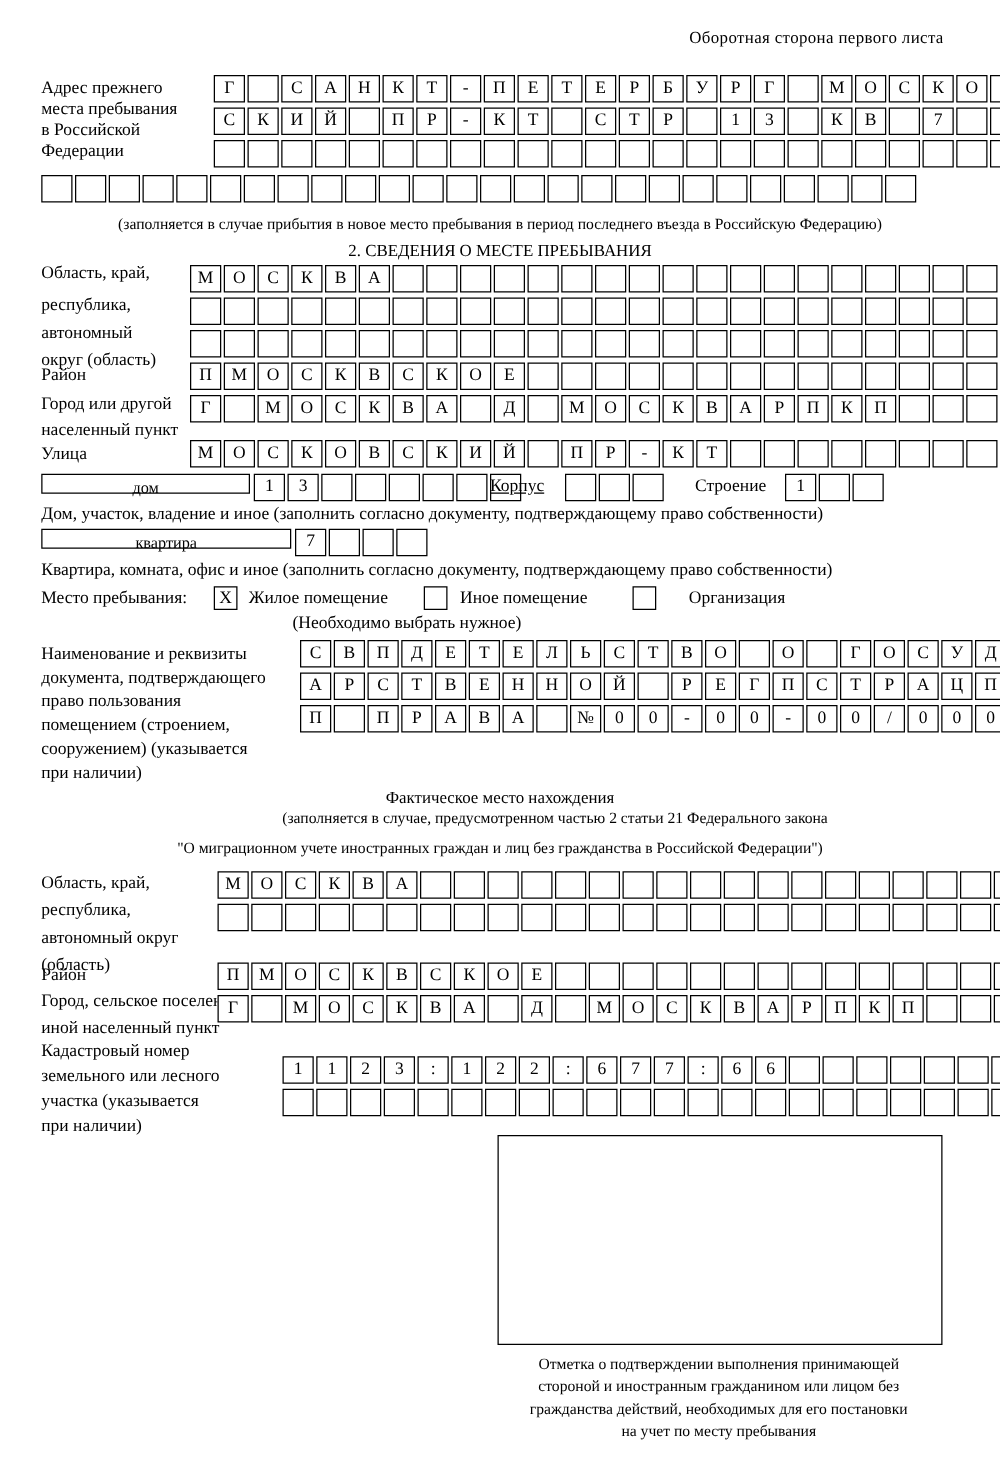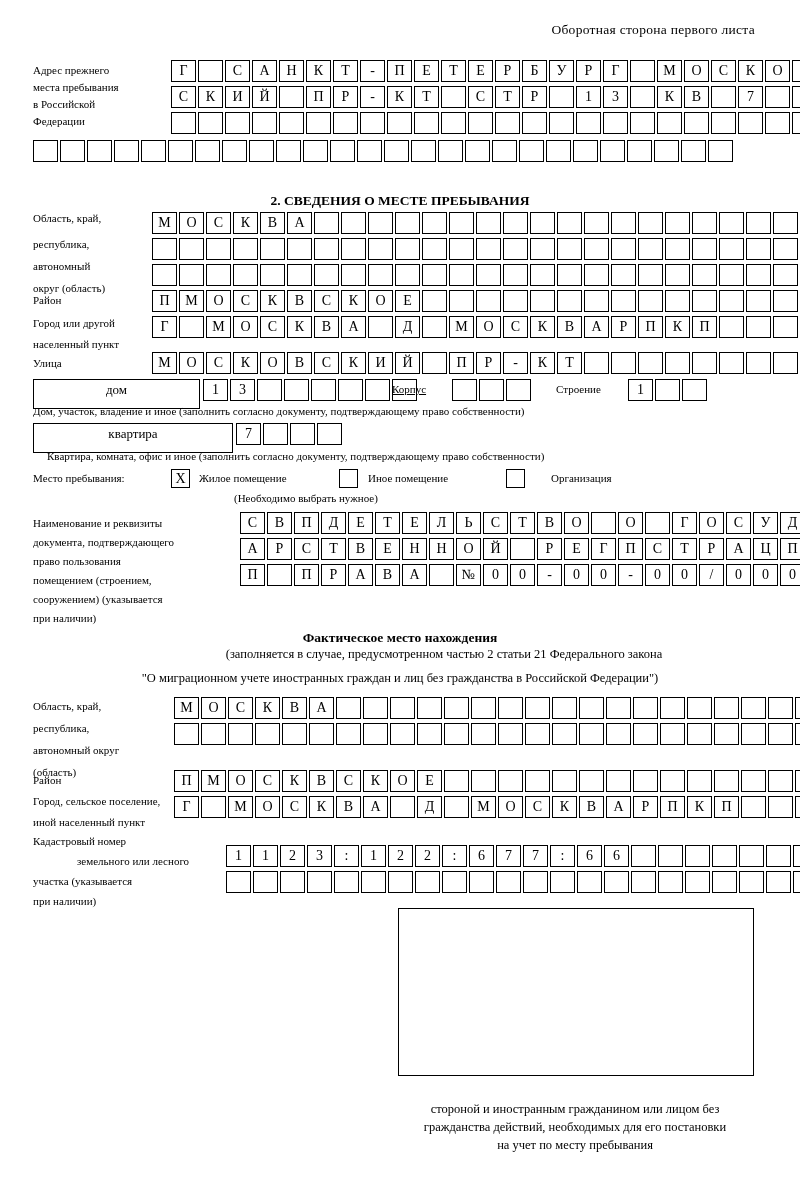--- a/index.html
+++ b/index.html
@@ -45,35 +45,35 @@
     margin-right: 2px;
     font-size: 14px;
     line-height: 20px;
     text-align: center;
     font-family: "Liberation Serif", serif;
     background: #fff;
   }
   .box-wide {
     border: 1px solid #000;
     box-sizing: border-box;
-    height: 30px;
+    height: 16px;
     font-size: 13px;
     line-height: 20px;
     text-align: center;
   }
   .lbl-abs {
     position: absolute;
-    font-size: 11px;
+    font-size: 14px;
     line-height: 17px;
   }
   .section-title {
     position: absolute;
     width: 100%;
     text-align: center;
-    font-weight: bold;
+    font-weight: normal;
     font-size: 13.5px;
   }
   .note {
     position: absolute;
     font-size: 12.5px;
     text-align: center;
     width: 100%;
   }
   .chk {
     width: 19px;
@@ -211,20 +211,21 @@
       <div class="cell"></div>
       <div class="cell"></div>
       <div class="cell"></div>
       <div class="cell"></div>
       <div class="cell"></div>
       <div class="cell"></div>
       <div class="cell"></div>
       <div class="cell"></div>
     </div>
 
+  <div class="note" style="top:172px; left:0;">(заполняется в случае прибытия в новое место пребывания в период последнего въезда в Российскую Федерацию)</div>
 
   <div class="section-title" style="top:193px;">2. СВЕДЕНИЯ О МЕСТЕ ПРЕБЫВАНИЯ</div>
 
   <div class="lbl-abs" style="left:33px; top:210px;">Область, край,</div>
   <div class="lbl-abs" style="left:33px; top:236px;">республика,</div>
   <div class="lbl-abs" style="left:33px; top:258px;">автономный</div>
   <div class="lbl-abs" style="left:33px; top:280px;">округ (область)</div>
 
   <div class="row" id="s2-region-0" style="left:152px; top:212px;">
       <div class="cell">М</div>
@@ -415,21 +416,21 @@
     </div>
   <div class="lbl-abs small" style="left:33px; top:403px;">Дом, участок, владение и иное (заполнить согласно документу, подтверждающему право собственности)</div>
 
   <div class="box-wide" style="position:absolute; left:33px; top:423px; width:200px;">квартира</div>
   <div class="row" id="s2-flat" style="left:236px; top:423px;">
       <div class="cell">7</div>
       <div class="cell"></div>
       <div class="cell"></div>
       <div class="cell"></div>
     </div>
-  <div class="lbl-abs small" style="left:33px; top:448px;margin-left:14px;">Квартира, комната, офис и иное (заполнить согласно документу, подтверждающему право собственности)</div>
+  <div class="lbl-abs small" style="left:33px; top:448px;">Квартира, комната, офис и иное (заполнить согласно документу, подтверждающему право собственности)</div>
 
   <div class="lbl-abs" style="left:33px; top:470px;">Место пребывания:</div>
   <span class="chk" style="position:absolute; left:171px; top:469px;">X</span>
   <div class="lbl-abs" style="left:199px; top:470px;">Жилое помещение</div>
   <span class="chk" style="position:absolute; left:339px; top:469px;"></span>
   <div class="lbl-abs" style="left:368px; top:470px;">Иное помещение</div>
   <span class="chk" style="position:absolute; left:506px; top:469px;"></span>
   <div class="lbl-abs" style="left:551px; top:470px;">Организация</div>
   <div class="lbl-abs small" style="left:234px; top:490px;">(Необходимо выбрать нужное)</div>
 
@@ -623,21 +624,21 @@
       <div class="cell">Р</div>
       <div class="cell">П</div>
       <div class="cell">К</div>
       <div class="cell">П</div>
       <div class="cell"></div>
       <div class="cell"></div>
       <div class="cell"></div>
     </div>
 
   <div class="lbl-abs" style="left:33px; top:833px;">Кадастровый номер</div>
-  <div class="lbl-abs" style="left:33px; top:853px;margin-left:44px;">земельного или лесного</div>
+  <div class="lbl-abs" style="left:33px; top:853px;">земельного или лесного</div>
   <div class="lbl-abs" style="left:33px; top:873px;">участка (указывается</div>
   <div class="lbl-abs" style="left:33px; top:893px;">при наличии)</div>
 
   <div class="row" id="al-cad-0" style="left:226px; top:845px;">
       <div class="cell">1</div>
       <div class="cell">1</div>
       <div class="cell">2</div>
       <div class="cell">3</div>
       <div class="cell">:</div>
       <div class="cell">1</div>
@@ -677,17 +678,18 @@
       <div class="cell"></div>
       <div class="cell"></div>
       <div class="cell"></div>
       <div class="cell"></div>
       <div class="cell"></div>
       <div class="cell"></div>
       <div class="cell"></div>
     </div>
 
   <div class="bigbox" style="left:398px; top:908px; width:356px; height:168px;"></div>
+  <div class="footnote" style="left:380px; top:1083px; width:390px;">Отметка о подтверждении выполнения принимающей</div>
   <div class="footnote" style="left:380px; top:1101px; width:390px;">стороной и иностранным гражданином или лицом без</div>
   <div class="footnote" style="left:380px; top:1137px; width:390px;">на учет по месту пребывания</div>
   <div class="footnote" style="left:380px; top:1119px; width:390px;">гражданства действий, необходимых для его постановки</div>
 
 </div>
 
 </body></html>

